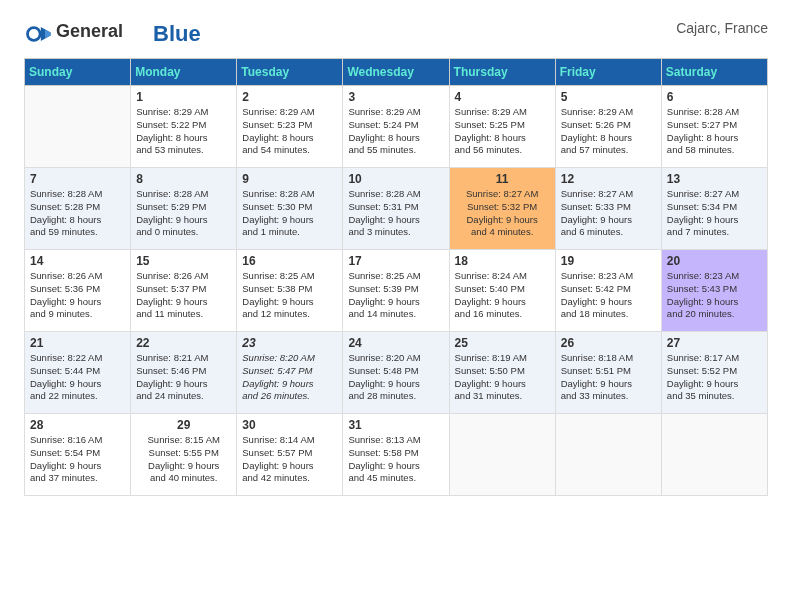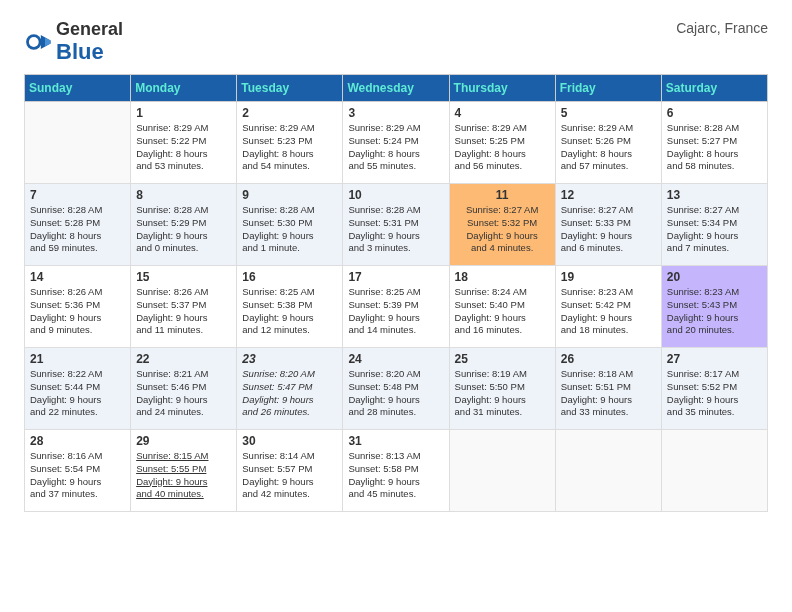--- a/index.html
+++ b/index.html
@@ -20,22 +20,23 @@
       justify-content: space-between;
       align-items: flex-start;
       margin-bottom: 10px;
     }
     .logo {
       display: flex;
       align-items: center;
     }
     .logo-text {
       display: flex;
-      flex-direction: column;
+      flex-direction: row;
       line-height: 1.1;
+      gap: 30px;
     }
     .logo-general {
       font-size: 18px;
       font-weight: bold;
       color: #333;
     }
     .logo-blue {
       font-size: 22px;
       font-weight: bold;
       color: #1a5fa8;
@@ -328,23 +329,23 @@
           </td>
         </tr>
         <tr>
           <td style="background-color: rgb(255, 255, 255);">
             <div class="day-number">28</div>
             <div class="day-info" style="white-space: pre-line;">Sunrise: 8:16 AM
 Sunset: 5:54 PM
 Daylight: 9 hours
 and 37 minutes.</div>
           </td>
-          <td style="background-color: rgb(255, 255, 255);">
+          <td style="background-color: rgb(255, 255, 255); text-align: center;">
             <div class="day-number">29</div>
-            <div class="day-info" style="white-space: pre-line; text-decoration: underline;">Sunrise: 8:15 AM
+            <div class="day-info" style="white-space: pre-line;">Sunrise: 8:15 AM
 Sunset: 5:55 PM
 Daylight: 9 hours
 and 40 minutes.</div>
           </td>
           <td style="background-color: rgb(255, 255, 255);">
             <div class="day-number">30</div>
             <div class="day-info" style="white-space: pre-line;">Sunrise: 8:14 AM
 Sunset: 5:57 PM
 Daylight: 9 hours
 and 42 minutes.</div>

